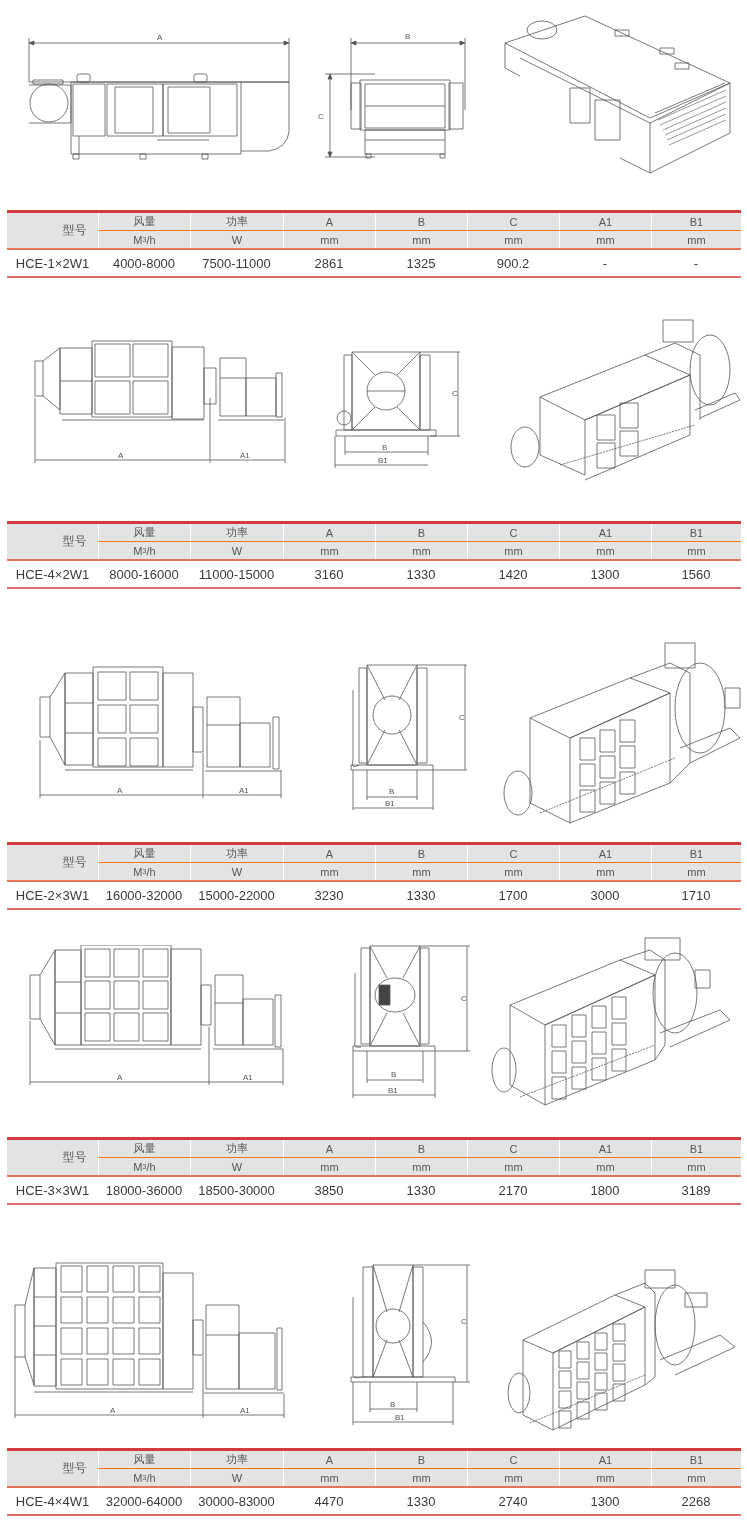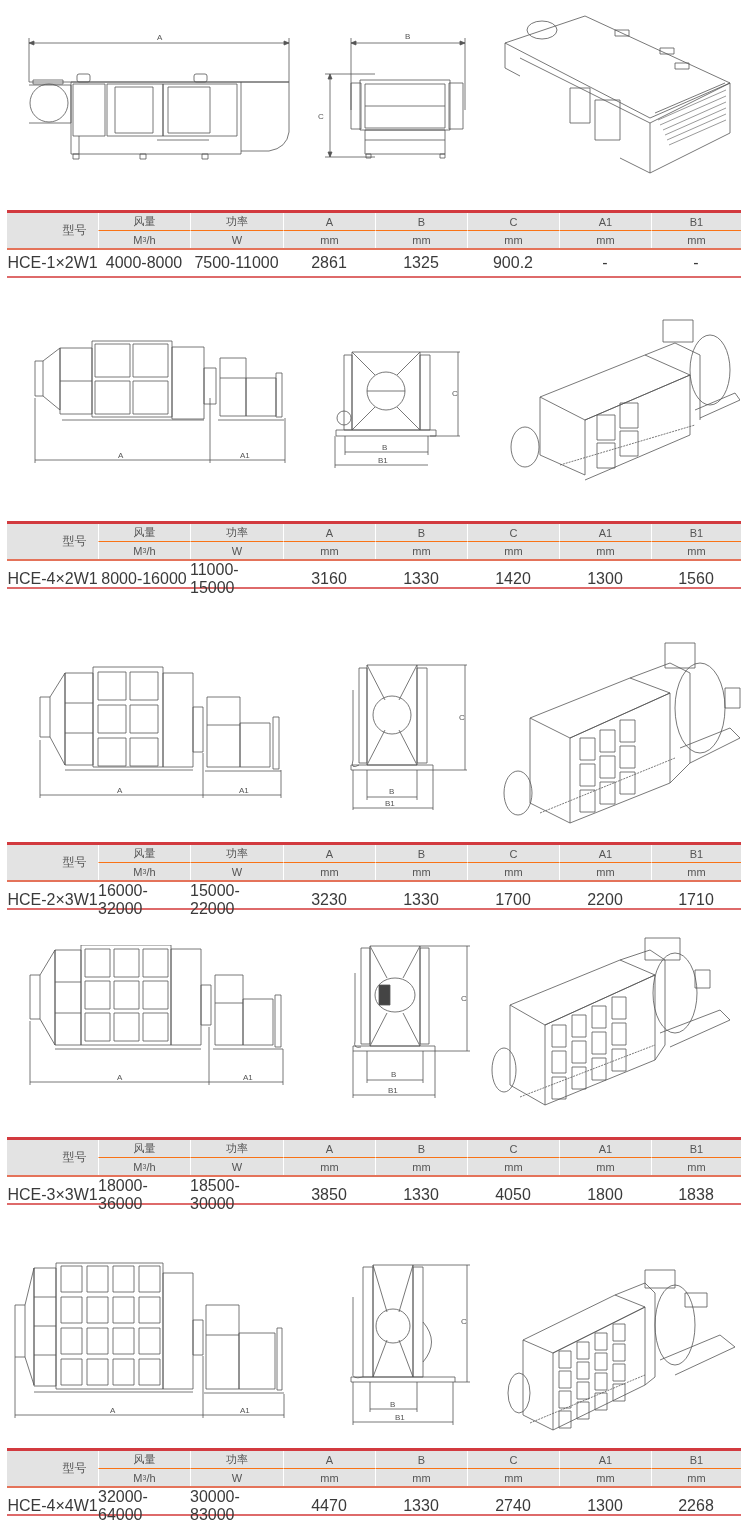--- a/index.html
+++ b/index.html
@@ -11,21 +11,21 @@
   .rule-top { height: 3px; background: #d23a3f; }
   .rule-mid { height: 2px; background: #e4735a; }
   .rule-bot { height: 2px; background: #de6a6a; }
   .hdr { display: grid; grid-template-columns: 91px 92px 93px 92px 92px 92px 92px 90px; background: #e3e3e3; }
   .hdr .cell { display: flex; align-items: center; justify-content: center; color: #555; font-size: 11px; border-left: 1px solid #ffffff; }
   .hdr .cell:first-child { border-left: none; padding-left: 44px; }
   .hdr .model { grid-row: 1 / span 2; font-size: 12px; }
   .hdr .r1 { height: 17px; border-bottom: 1px solid #f97316; }
   .hdr .r2 { height: 17px; }
   .row { display: grid; grid-template-columns: 91px 92px 93px 92px 92px 92px 92px 90px; height: 26px; background: #ffffff; }
-  .row .cell { display: flex; align-items: center; justify-content: center; font-size: 16px; color: #3a3a3a; }
+  .row .cell { display: flex; align-items: center; justify-content: center; font-size: 13px; color: #3a3a3a; }
   sup { font-size: 7px; line-height: 0; }
   svg line, svg rect, svg circle, svg polyline, svg path, svg ellipse, svg polygon { vector-effect: non-scaling-stroke; }
   .dim-label { font-family: "Liberation Sans", sans-serif; font-size: 8px; fill: #555; }
 </style>
 </head>
 <body>
 
 <div class="drawings" style="top:0;height:205px;">
 
   <svg style="left:25px;top:30px" width="270" height="130" viewBox="0 0 270 130">
@@ -361,21 +361,21 @@
     <div class="cell r2">mm</div>
   </div>
   <div class="rule-mid"></div>
   <div class="row">
     <div class="cell">HCE-2×3W1</div>
     <div class="cell">16000-32000</div>
     <div class="cell">15000-22000</div>
     <div class="cell">3230</div>
     <div class="cell">1330</div>
     <div class="cell">1700</div>
-    <div class="cell">2200</div>
+    <div class="cell">3000</div>
     <div class="cell">1710</div>
   </div>
   <div class="rule-bot"></div>
 </div>
 
 <div class="drawings" style="top:915px;height:215px;">
   <svg style="left:25px;top:30px" width="270" height="145" viewBox="0 0 270 145">
     <g fill="none" stroke="#555" stroke-width="0.8">
       <rect x="5" y="30" width="10" height="44"></rect>
       <path d="M15,30 L30,5 L30,100 L15,74"></path>
@@ -486,23 +486,23 @@
     <div class="cell r2">mm</div>
     <div class="cell r2">mm</div>
   </div>
   <div class="rule-mid"></div>
   <div class="row">
     <div class="cell">HCE-3×3W1</div>
     <div class="cell">18000-36000</div>
     <div class="cell">18500-30000</div>
     <div class="cell">3850</div>
     <div class="cell">1330</div>
-    <div class="cell">4050</div>
+    <div class="cell">2170</div>
     <div class="cell">1800</div>
-    <div class="cell">1838</div>
+    <div class="cell">3189</div>
   </div>
   <div class="rule-bot"></div>
 </div>
 
 <div class="drawings" style="top:1240px;height:200px;">
   <svg style="left:12px;top:20px" width="285" height="160" viewBox="0 0 285 160">
     <g fill="none" stroke="#555" stroke-width="0.8">
       <rect x="3" y="45" width="10" height="52"></rect>
       <path d="M13,45 L22,8 L22,125 L13,97"></path>
       <rect x="22" y="8" width="22" height="118"></rect>

